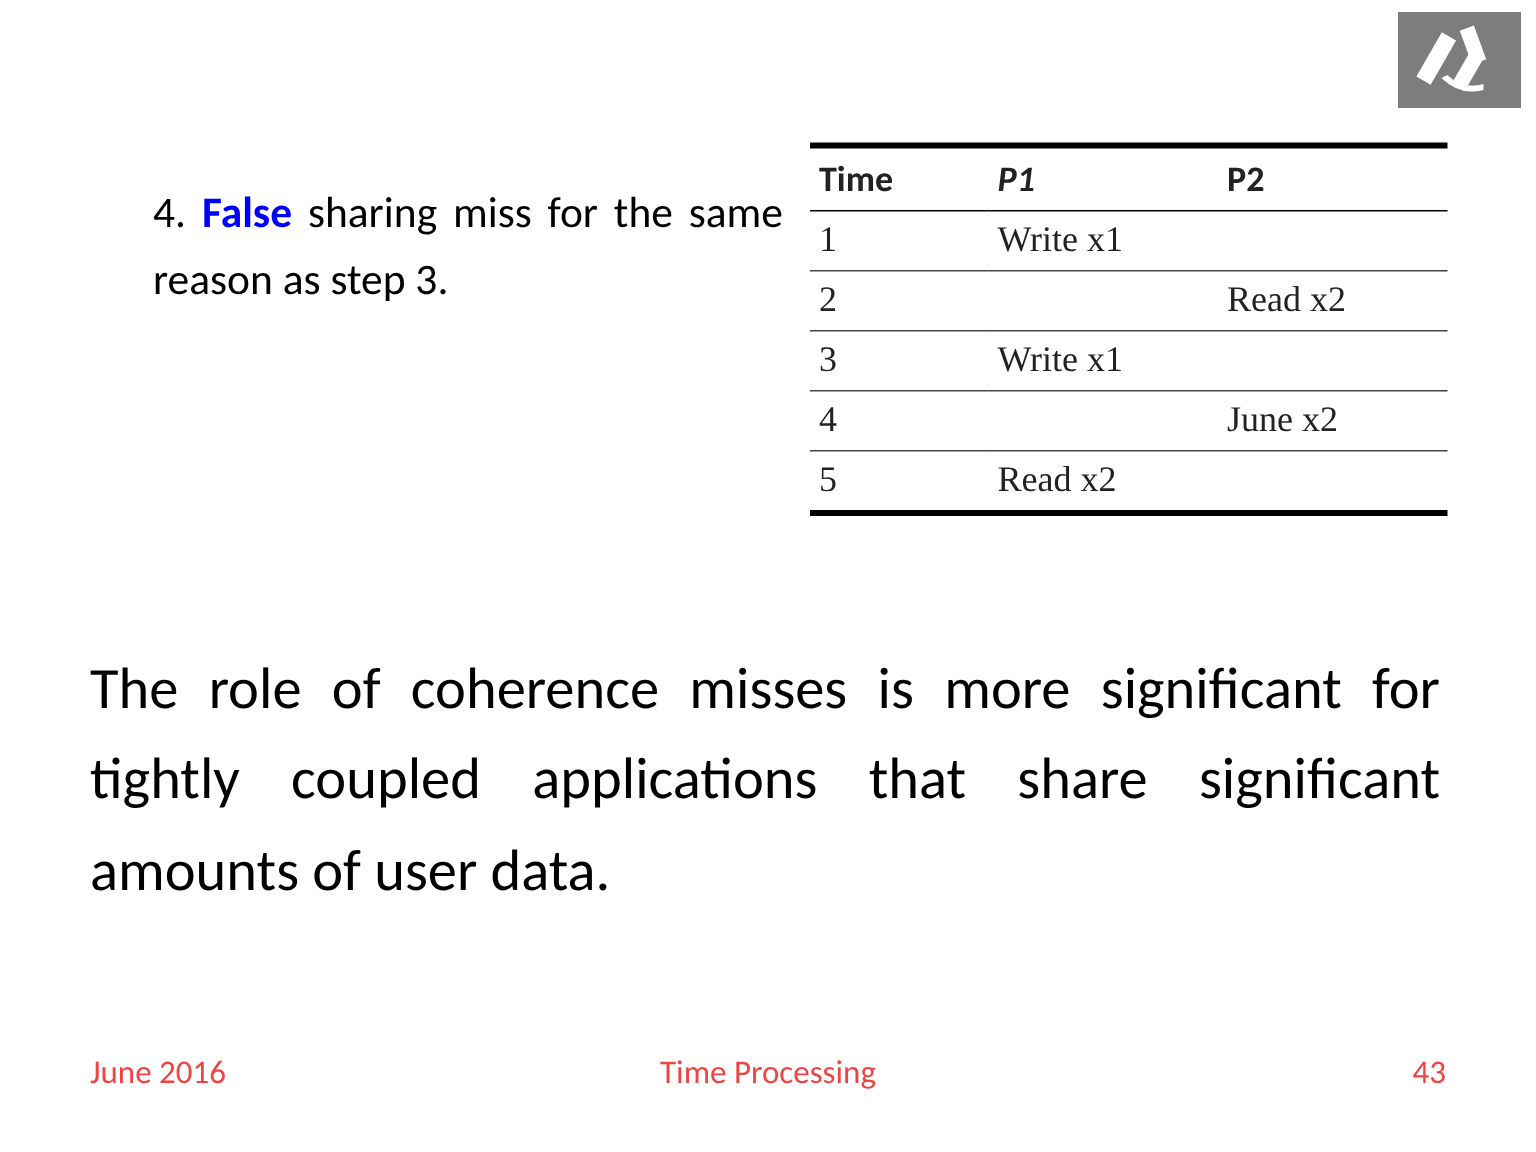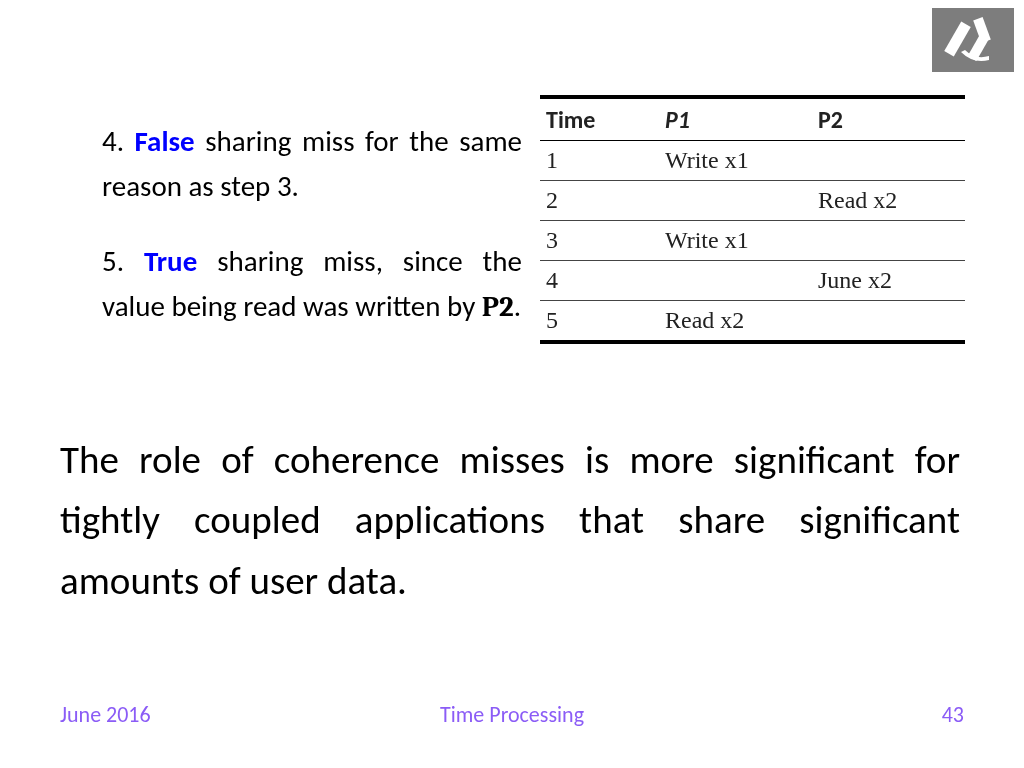--- a/index.html
+++ b/index.html
@@ -35,21 +35,21 @@
   .col-p2 { width: 36%; }
 
   .para {
     position: absolute; left: 60px; top: 430px; width: 900px;
     font-size: 39px; line-height: 1.55; text-align: justify; text-justify: inter-word;
   }
 
   .footer {
     position: absolute; left: 60px; right: 60px; bottom: 40px;
     display: flex; justify-content: space-between; align-items: baseline;
-    color: #8b5cf6; font-size: 22px;
+    color: #ef4444; font-size: 22px;
   }
   .footer .center { position: absolute; left: 0; right: 0; text-align: center; }
   .footer .left, .footer .right { position: relative; z-index: 1; }
 </style>
 </head>
 <body>
 
 <div class="slide">
 
   <div class="logo">
@@ -59,23 +59,20 @@
         <rect x="34" y="2" width="10" height="24" transform="rotate(-20 39 14)"></rect>
         <rect x="30" y="20" width="10" height="24" transform="rotate(30 35 32)"></rect>
         <path d="M18 36 Q30 48 46 44 L46 40 Q32 44 22 34 Z"></path>
       </g>
     </svg>
   </div>
 
   <div class="left-col">
     <p class="p4">
       <span>4. </span><span class="kw">False</span><span> sharing miss for the same reason as step 3.</span>
-    </p>
-    <p class="p5">
-      <span>5. </span><span class="kw">True</span><span> sharing miss, since the value being read was written by </span><span class="serif-bold">P2</span><span>.</span>
     </p>
   </div>
 
   <div class="tbl-wrap">
     <table class="tbl">
       <thead>
         <tr>
           <th class="col-time">Time</th>
           <th class="col-p1">P1</th>
           <th class="col-p2">P2</th>

